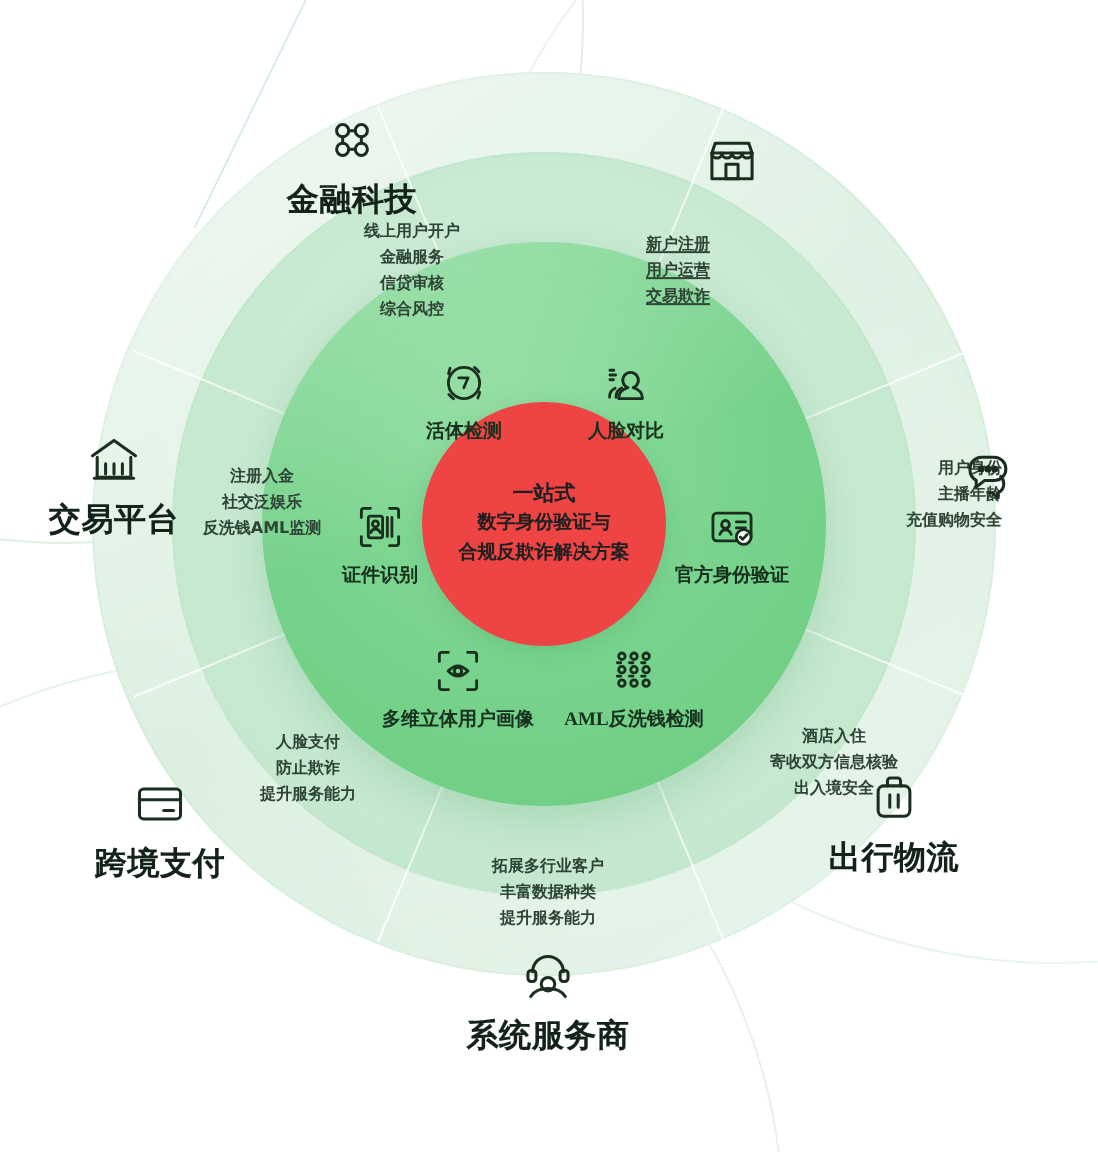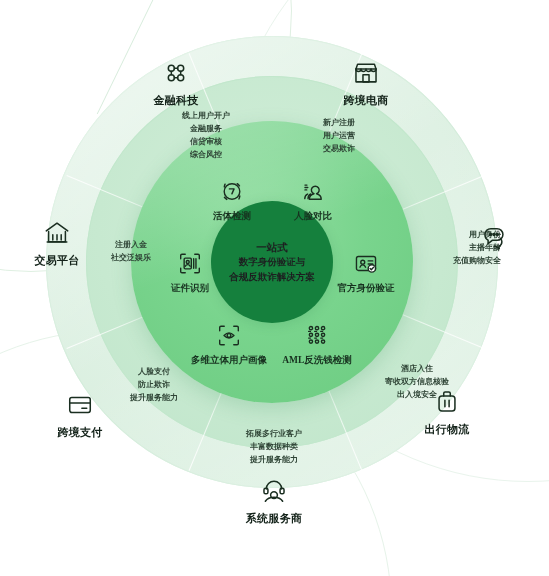--- a/index.html
+++ b/index.html
@@ -32,21 +32,21 @@
 
   
   .ring-inner{position:absolute;left:131px;top:121px;width:282px;height:282px;border-radius:50%;
     background:radial-gradient(circle at 46% 36%, #8fdd9f 0%, #79d48d 45%, #6bcb80 100%);
     box-shadow:0 6px 20px rgba(60,150,90,.22);}
   .ring-inner-hi{position:absolute;left:131px;top:121px;width:282px;height:282px;border-radius:50%;
     background:linear-gradient(160deg, rgba(255,255,255,.30) 0%, rgba(255,255,255,0) 45%);}
 
   
   .core{position:absolute;left:211px;top:201px;width:122px;height:122px;border-radius:50%;
-    background:#15803d;box-shadow:0 2px 12px rgba(40,120,70,.18);
+    background:#ef4444;box-shadow:0 2px 12px rgba(40,120,70,.18);
     display:flex;align-items:center;justify-content:center;}
   .core-text{text-align:center;color:#1d1f20;line-height:1.55;}
   .core-line1{font-size:10.5px;font-weight:700;}
   .core-line2,.core-line3{font-size:9.5px;font-weight:700;}
 
   
   .spoke{position:absolute;left:274.5px;top:262px;width:1px;height:226px;
     background:linear-gradient(to top, rgba(255,255,255,.85), rgba(255,255,255,.12));
     transform-origin:50% 0%;}
 
@@ -55,21 +55,21 @@
   .cap .ic{height:28px;display:flex;align-items:center;justify-content:center;margin-bottom:4px;}
   .cap .lb{font-size:9.5px;font-weight:700;color:#17311f;white-space:nowrap;font-family:Liberation Serif, serif;}
 
   
   .scen{position:absolute;width:120px;text-align:center;transform:translate(-50%,-50%);
     font-size:8px;line-height:1.62;color:#2f4436;font-weight:600;}
 
   
   .ind{position:absolute;width:110px;text-align:center;transform:translate(-50%,-50%);}
   .ind .ic{height:30px;display:flex;align-items:center;justify-content:center;margin-bottom:5px;}
-  .ind .lb{font-size:11px;font-weight:700;color:#14231a;white-space:nowrap;letter-spacing:.3px;}
+  .ind .lb{font-size:16px;font-weight:700;color:#14231a;white-space:nowrap;letter-spacing:.3px;}
 
   svg{display:block;}
 </style>
 </head>
 <body>
 
 <div id="stage">
 
   <div class="corner-line"></div>
   <div class="bg-sweep sweep-a"></div>
@@ -177,28 +177,29 @@
         <div class="lb">AML反洗钱检测</div>
       </div>
     </div>
   <div id="scens">
       <div class="scen" style="left: 206px; top: 136px;">
         <div>线上用户开户</div>
         <div>金融服务</div>
         <div>信贷审核</div>
         <div>综合风控</div>
       </div>
-      <div class="scen" style="left: 339px; top: 136px;">
+      <div class="scen" style="left: 339px; top: 136px; text-decoration: underline;">
         <div>新户注册</div>
         <div>用户运营</div>
         <div>交易欺诈</div>
       </div>
       <div class="scen" style="left: 131px; top: 252px;">
         <div>注册入金</div>
         <div>社交泛娱乐</div>
+        <div>反洗钱AML监测</div>
       </div>
       <div class="scen" style="left: 441px; top: 248px; text-align: right;">
         <div>用户身份</div>
         <div>主播年龄</div>
         <div>充值购物安全</div>
       </div>
       <div class="scen" style="left: 154px; top: 385px;">
         <div>人脸支付</div>
         <div>防止欺诈</div>
         <div>提升服务能力</div>
@@ -229,21 +230,20 @@
       </div>
       <div class="ind" style="left: 366px; top: 83px;">
         <div class="ic">
           <svg width="28" height="28" viewBox="0 0 24 24" fill="none" stroke="#1a2e20" stroke-width="1.3" stroke-linecap="round" stroke-linejoin="round">
             <path d="M3.4 8.6h17.2l-1.4-4.2H4.8z"></path>
             <path d="M3.4 8.6v11h17.2v-11"></path>
             <path d="M3.4 8.6a2.1 2.1 0 0 0 4.3 0 2.1 2.1 0 0 0 4.3 0 2.1 2.1 0 0 0 4.3 0 2.1 2.1 0 0 0 4.3 0"></path>
             <rect x="9.4" y="13.4" width="5.2" height="6.2"></rect>
           </svg>
         </div>
-        <div class="lb">跨境电商</div>
       </div>
       <div class="ind" style="left: 57px; top: 243px;">
         <div class="ic">
           <svg width="28" height="28" viewBox="0 0 24 24" fill="none" stroke="#1a2e20" stroke-width="1.3" stroke-linecap="round" stroke-linejoin="round">
             <path d="M2.8 10.2L12 3.6l9.2 6.6"></path>
             <path d="M4.8 10.8v8.6h14.4v-8.6"></path>
             <path d="M8.4 13.6v4.4M12 13.6v4.4M15.6 13.6v4.4"></path>
             <path d="M3.6 19.8h16.8"></path>
           </svg>
         </div>

